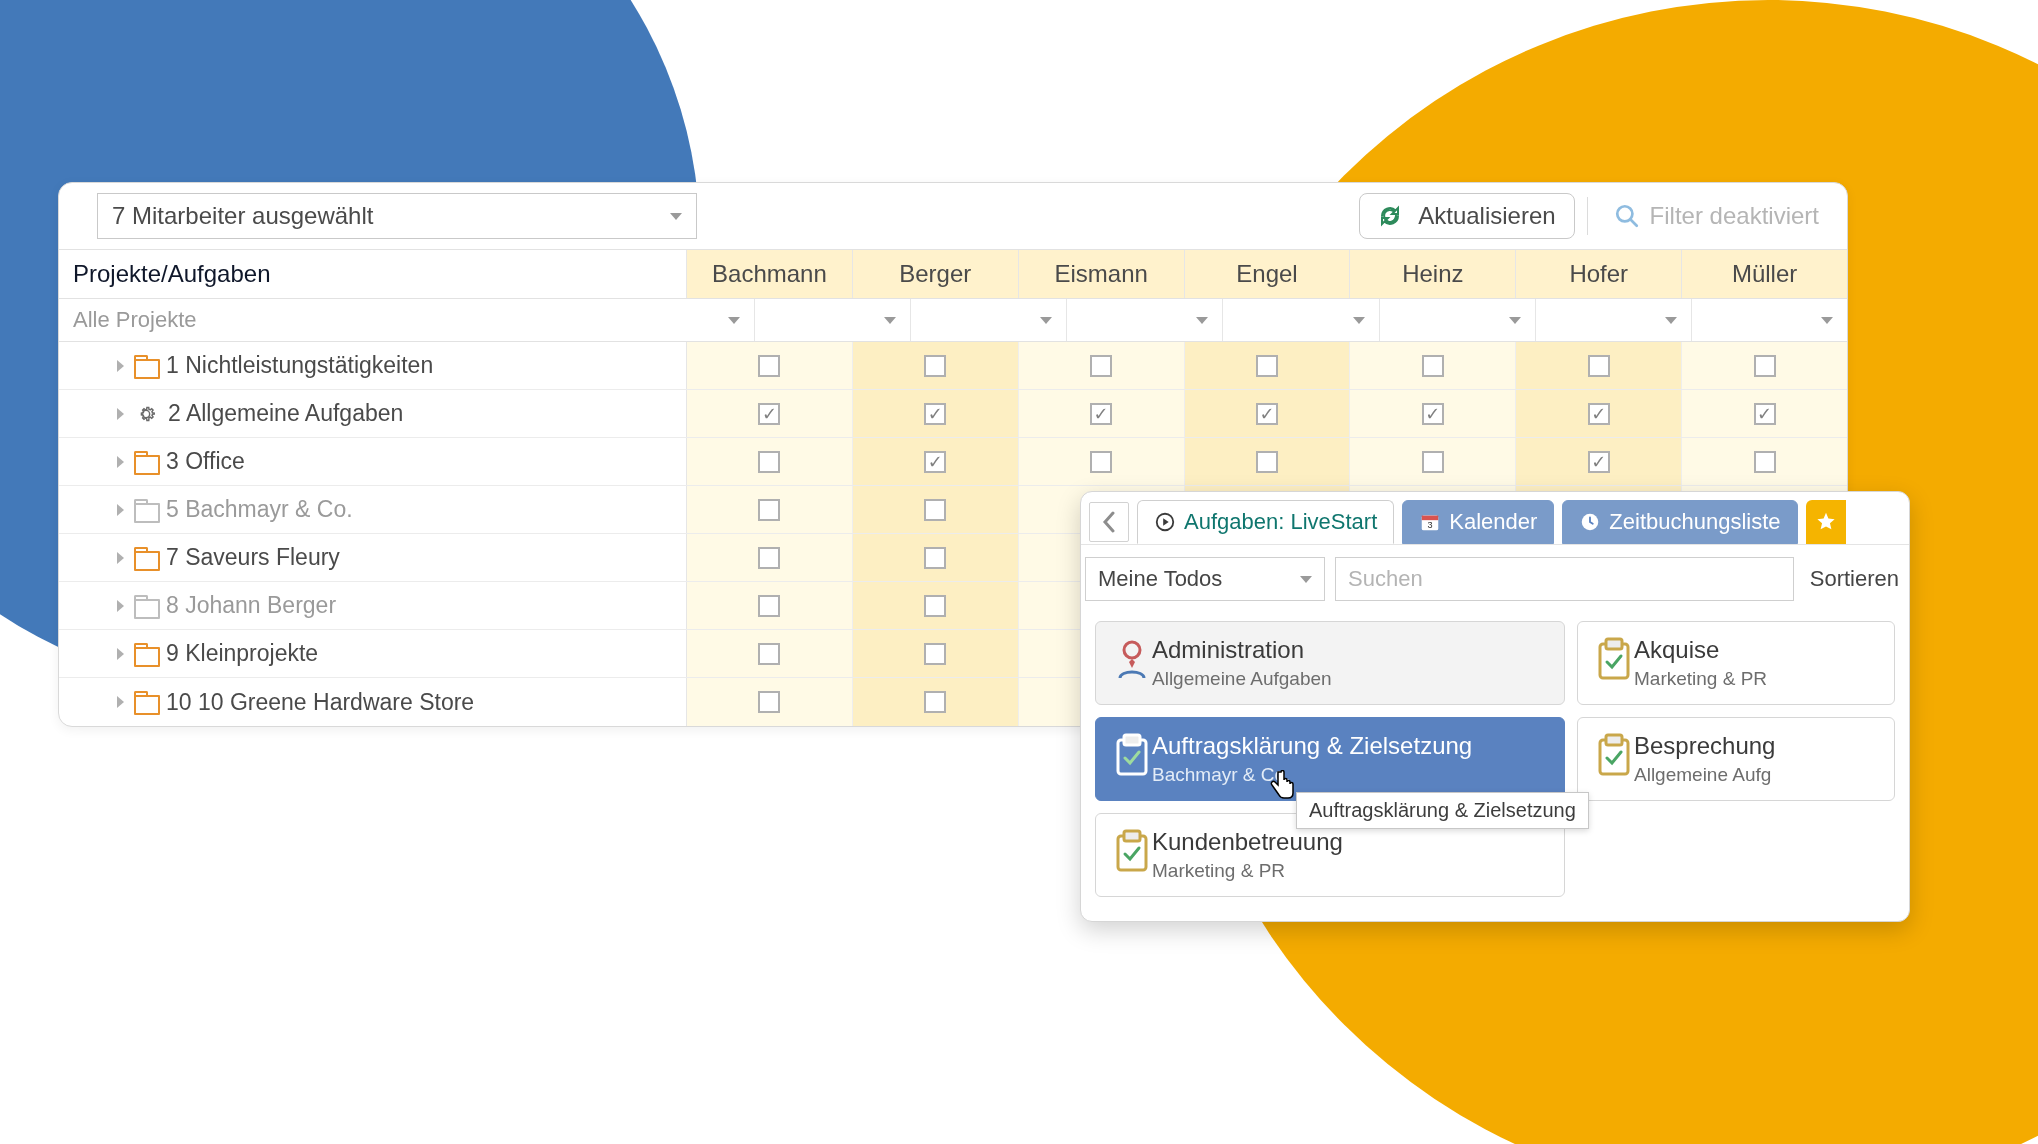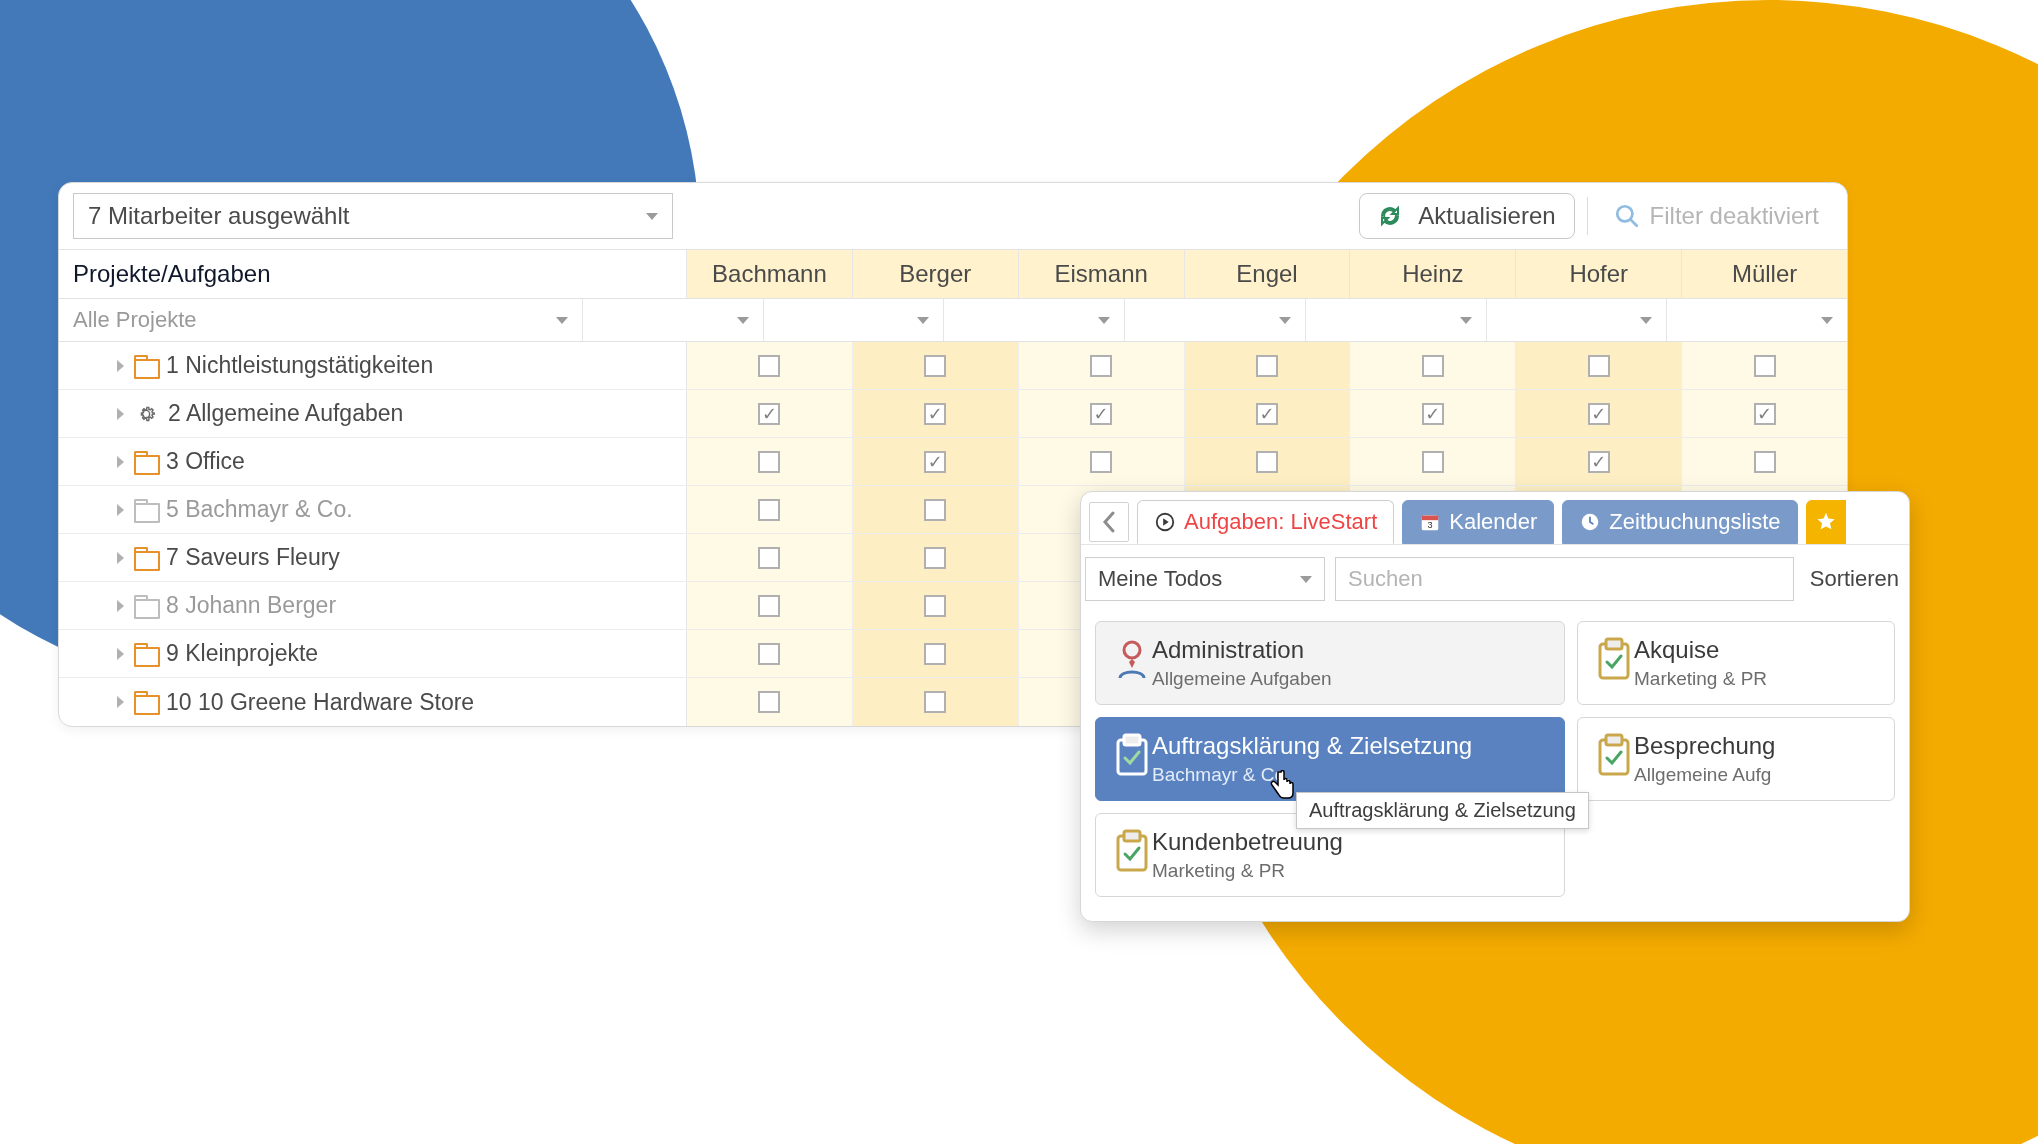--- a/index.html
+++ b/index.html
@@ -57,20 +57,21 @@
     height: 46px;
     border: 1px solid #c9c9c9;
     background: #fff;
     display: flex;
     align-items: center;
     justify-content: space-between;
     padding: 0 14px;
     font-size: 24px;
     color: #4a4a4a;
     cursor: pointer;
+    margin-left: 24px;
   }
   .toolbar-spacer { flex: 1; }
   .refresh-btn {
     display: flex;
     align-items: center;
     gap: 16px;
     border: 1px solid #c9c9c9;
     border-radius: 8px;
     padding: 8px 18px;
     font-size: 24px;
@@ -116,21 +117,21 @@
     background: #fff2cc;
   }
   .col-emp:last-child { border-right: none; }
 
   .filter-row {
     display: flex;
     border-bottom: 1px solid #e2e2e2;
     background: #fff;
   }
   .filter-name {
-    width: 524px;
+    width: 696px;
     padding: 8px 14px;
     font-size: 22px;
     color: #9a9a9a;
     border-right: 1px solid #e6e6e6;
     display: flex;
     align-items: center;
     justify-content: space-between;
   }
   .filter-cell {
     flex: 1;
@@ -264,21 +265,21 @@
     display: flex;
     align-items: center;
     gap: 8px;
     height: 44px;
     padding: 0 16px;
     border: 1px solid #cfcfcf;
     border-radius: 6px 6px 0 0;
     font-size: 22px;
     cursor: pointer;
   }
-  .ov-tab.active { background:#fff; border-bottom-color:#fff; color:#ef4444; }
+  .ov-tab.active { background:#fff; border-bottom-color:#fff; color:#0f766e; }
   .ov-tab.inactive { background:#7a9bc9; color:#fff; border-color:#7a9bc9; }
   .ov-star {
     width: 40px; height:44px;
     background:#f5b400; border-radius:6px 0 0 0;
     display:flex;align-items:center;justify-content:center;
     color:#fff;
   }
   .ov-controls {
     display: flex;
     gap: 10px;

